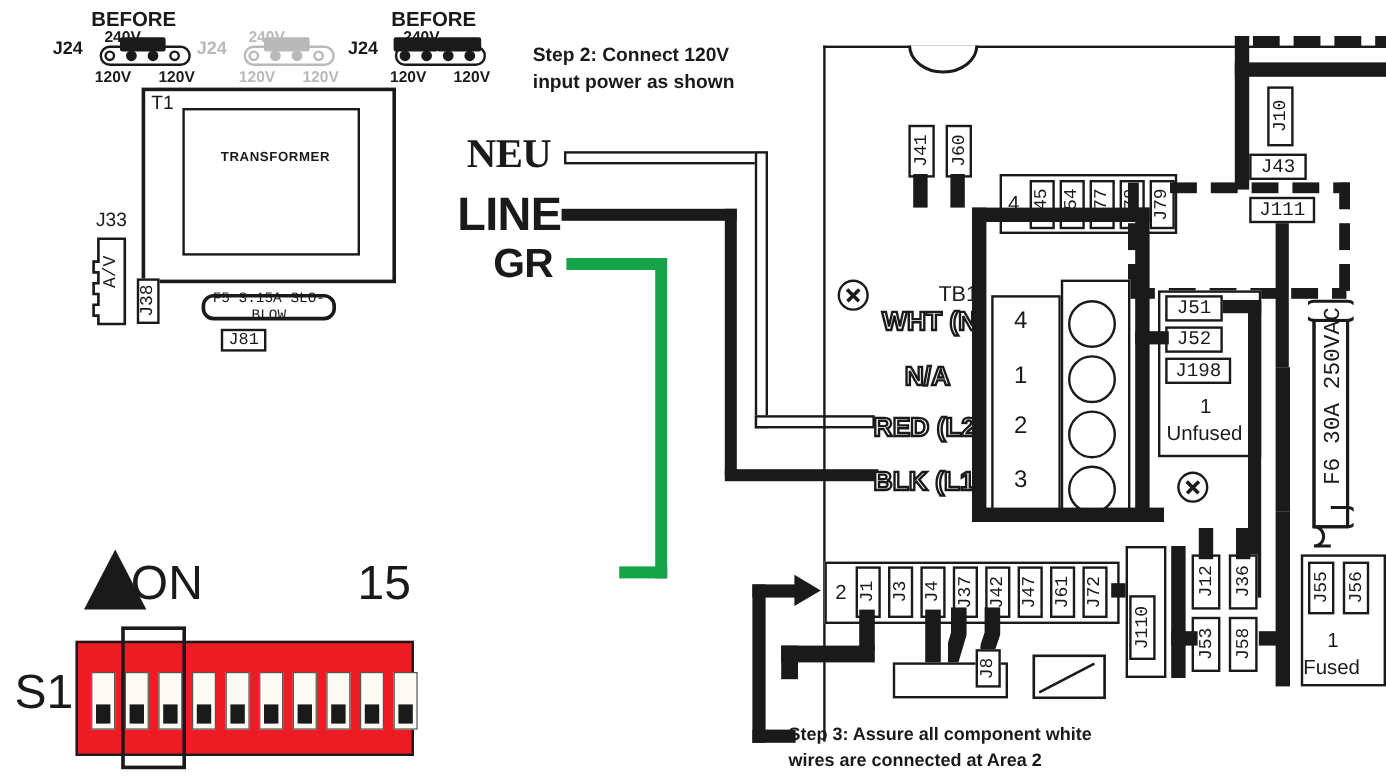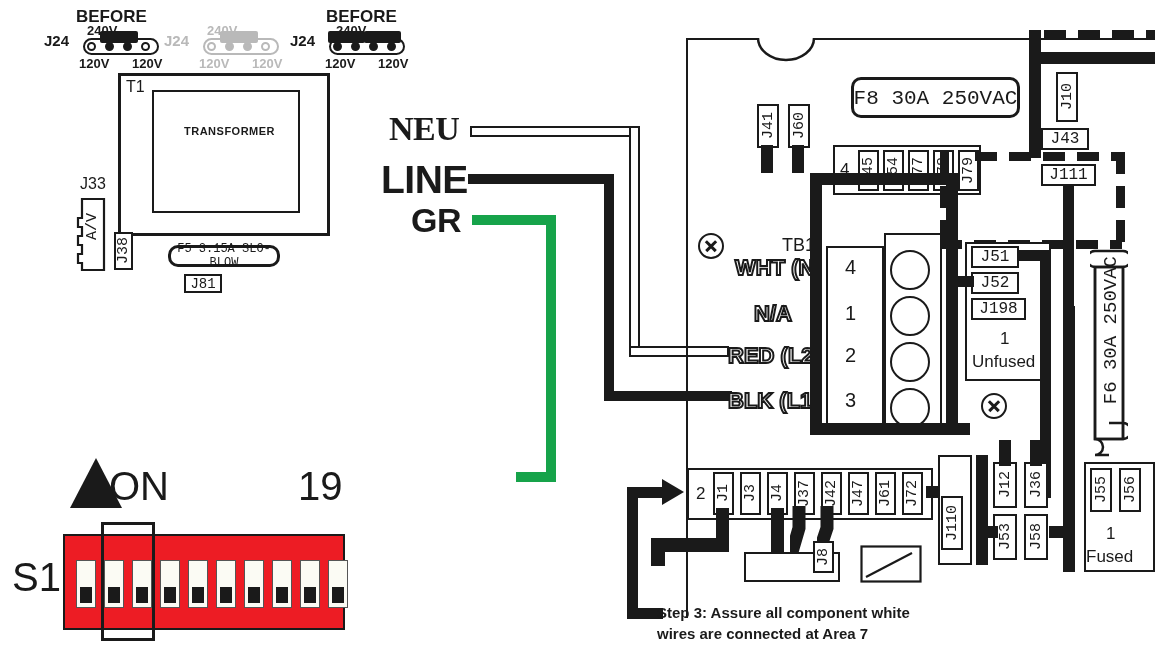--- a/index.html
+++ b/index.html
@@ -135,20 +135,22 @@
   <div class="chip" style="left:114px;top:232px;width:19px;height:38px;">
       <span>J38</span>
     </div>
 
   <div class="fuse" style="left:168px;top:245px;width:112px;height:22px;">
     <div class="body"></div>
     <div class="txt" style="font-size:12px;">F5 3.15A SLO-BLOW</div>
   </div>
   <div class="chiph" style="left:184px;top:274px;width:38px;height:19px;font-size:14px;">J81</div>
 
+  <div class="lbl bold" style="left:444px;top:36px;font-size:16px;line-height:1.35;"><span style="white-space:pre-line;">Step 2:  Connect 120V
+input power as shown</span></div>
 
   <div class="wwht" style="left:470px;top:126px;width:170px;height:11px;"></div>
   <div class="wwht" style="left:629px;top:126px;width:11px;height:231px;"></div>
   <div class="wwht" style="left:629px;top:346px;width:100px;height:11px;"></div>
 
   <div class="wblk" style="left:468px;top:174px;width:146px;height:10px;"></div>
   <div class="wblk" style="left:604px;top:174px;width:10px;height:223px;"></div>
   <div class="wblk" style="left:604px;top:391px;width:128px;height:10px;"></div>
 
   <div class="wgrn" style="left:472px;top:215px;width:82px;height:10px;"></div>
@@ -157,24 +159,20 @@
 
   <div class="lbl bold" style="left:389px;top:112px;font-size:34px;letter-spacing:-0.5px;font-family:Liberation Serif, serif;">NEU</div>
   <div class="lbl bold" style="left:381px;top:160px;font-size:39px;letter-spacing:-0.5px;">LINE</div>
   <div class="lbl bold" style="left:411px;top:203px;font-size:34px;letter-spacing:-0.5px;">GR</div>
 
   <div class="abs" style="left:686px;top:38px;width:469px;height:580px;border-left:2.5px solid #1a1a1a;border-top:2.5px solid #1a1a1a;box-sizing:border-box;"></div>
   <svg class="abs" style="left:756px;top:36px;" width="60" height="26">
     <path d="M2,2 a28,22 0 0 0 56,0" fill="#fff" stroke="#1a1a1a" stroke-width="2.5"></path>
   </svg>
 
-  <div class="fuse" style="left:851px;top:77px;width:169px;height:41px;">
-    <div class="body"></div>
-    <div class="txt" style="font-size:21px;">F8 30A 250VAC</div>
-  </div>
 
   <div class="chip" style="left:757px;top:104px;width:22px;height:44px;">
       <span>J41</span>
     </div>
   <div class="chip" style="left:788px;top:104px;width:22px;height:44px;">
       <span>J60</span>
     </div>
   <div class="wblk" style="left:761px;top:145px;width:12px;height:28px;"></div>
   <div class="wblk" style="left:792px;top:145px;width:12px;height:28px;"></div>
 
@@ -338,25 +336,25 @@
     </div>
   <div class="lbl" style="left:1106px;top:525px;font-size:17px;">1</div>
   <div class="lbl" style="left:1086px;top:548px;font-size:17px;">Fused</div>
   <div class="wblk" style="left:1063px;top:426px;width:12px;height:146px;"></div>
 
   <div class="wblk" style="left:627px;top:487px;width:11px;height:132px;"></div>
   <div class="wblk" style="left:627px;top:608px;width:36px;height:11px;"></div>
   <div class="wblk" style="left:627px;top:487px;width:46px;height:11px;"></div>
   <div class="arrow" style="left:662px;top:479px;"></div>
   <div class="lbl bold" style="left:657px;top:602px;font-size:15px;line-height:1.4;"><span style="white-space:pre-line;">Step 3:  Assure all component white
-wires are connected at Area 7</span></div>
+wires are connected at Area 2</span></div>
 
   <div class="tri" style="left:70px;top:458px;"></div>
   <div class="lbl" style="left:109px;top:466px;font-size:40px;">ON</div>
-  <div class="lbl" style="left:298px;top:466px;font-size:40px;">19</div>
+  <div class="lbl" style="left:298px;top:466px;font-size:40px;">15</div>
   <div class="lbl" style="left:12px;top:557px;font-size:40px;">S1</div>
 
   <div class="dip" style="left:63px;top:534px;width:282px;height:96px;"></div>
   <div id="rockers">
       <div class="rocker" style="left: 76px; top: 560px; width: 20px; height: 48px;">
         <i style="width: 12px; height: 16px; top: 26px;"></i>
       </div>
       <div class="rocker" style="left: 104px; top: 560px; width: 20px; height: 48px;">
         <i style="width: 12px; height: 16px; top: 26px;"></i>
       </div>

